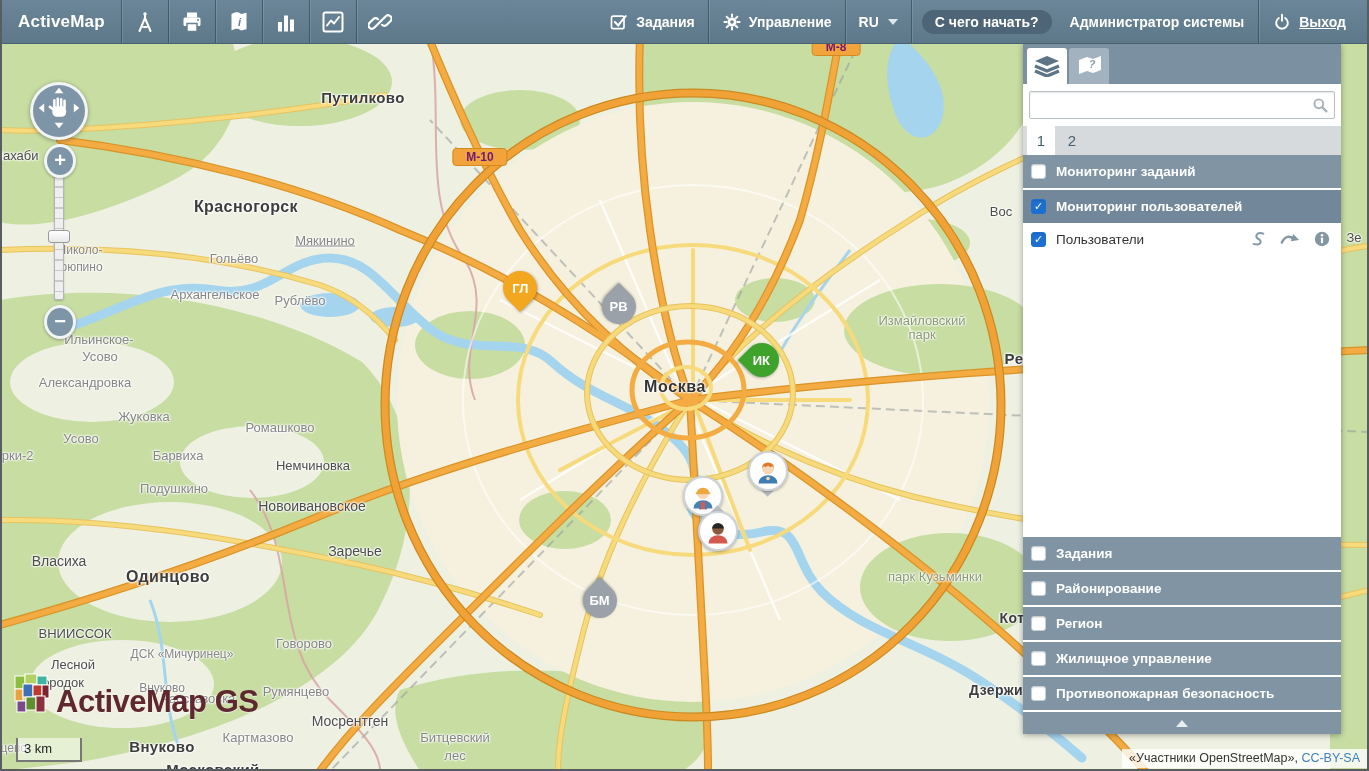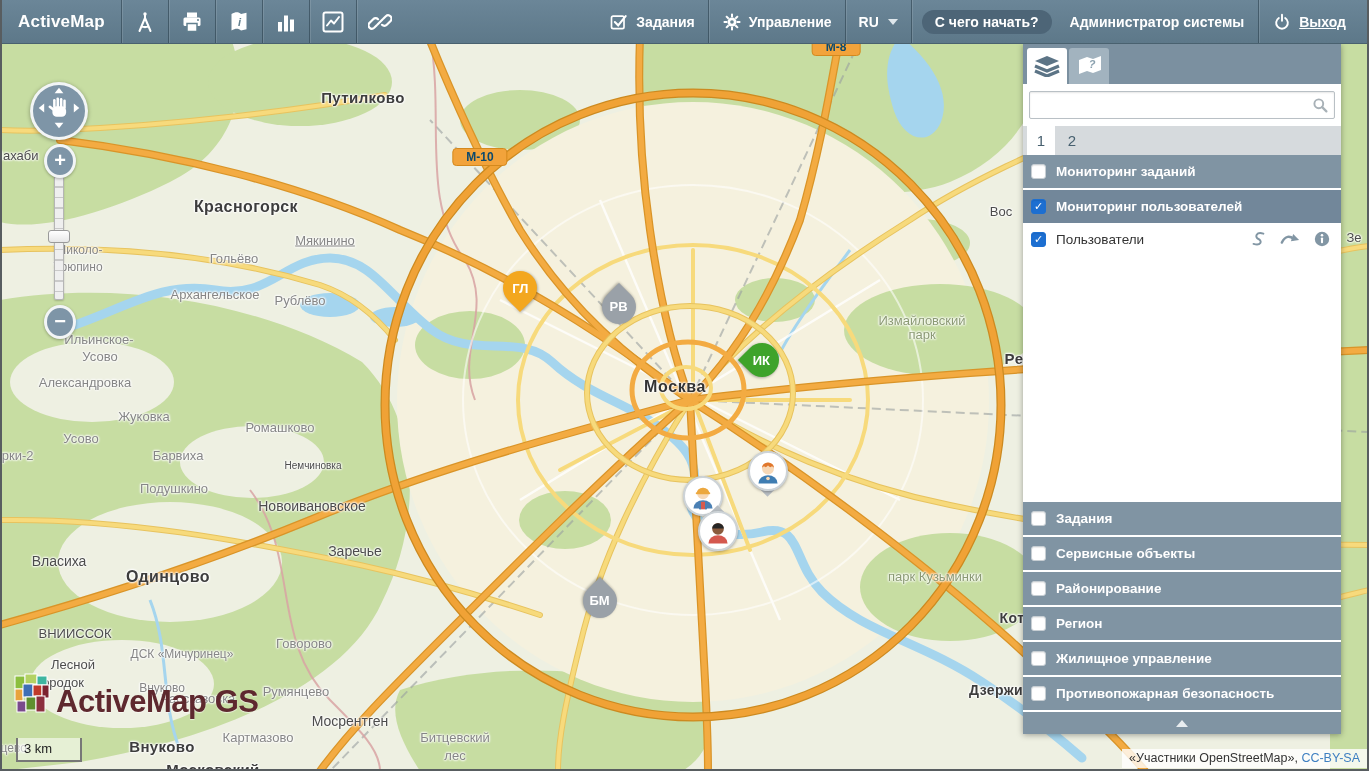--- a/index.html
+++ b/index.html
@@ -36,21 +36,21 @@
   #map svg.basemap{position:absolute;left:0;top:-36px;}
   #labels{position:absolute;inset:0;pointer-events:none;}
   .mlabel{position:absolute;transform:translate(-50%,-50%);white-space:nowrap;
     text-shadow:0 1px 2px rgba(255,255,255,.9),0 -1px 2px rgba(255,255,255,.9),1px 0 2px rgba(255,255,255,.9),-1px 0 2px rgba(255,255,255,.9);}
   .ml-city{color:#3d3d3d;font-weight:600;letter-spacing:.4px;}
   .ml-town{color:#4c4c4c;}
   .ml-small{color:#868686;}
   .ml-park{color:#8b9a74;}
   .ml-capital{color:#333;font-weight:600;letter-spacing:.6px;}
   .badge{position:absolute;transform:translate(-50%,-50%);background:#f2a33b;border:1px solid #d4891d;
-    color:#0c4a6e;font-weight:bold;font-size:12px;padding:1px 13px;border-radius:4px;}
+    color:#701a75;font-weight:bold;font-size:12px;padding:1px 13px;border-radius:4px;}
 
   
   .pin{position:absolute;width:34px;height:34px;margin:-17px 0 0 -17px;z-index:6;cursor:pointer;}
   .pin .body{width:34px;height:34px;border-radius:50% 50% 50% 0;box-shadow:0 1px 3px rgba(0,0,0,.35);
     display:flex;align-items:center;justify-content:center;}
   .pin.tip-down .body{transform:rotate(-45deg);}
   .pin.tip-up .body{transform:rotate(135deg);}
   .pin.tip-left .body{transform:rotate(45deg);}
   .pin .lbl{color:#fff;font-weight:bold;font-size:13px;}
   .pin.tip-down .lbl{transform:rotate(45deg);}
@@ -361,21 +361,21 @@
       <div class="mlabel ml-small" style="left: 78px; top: 231px; font-size: 12px;">Урюпино</div>
       <div class="mlabel ml-small" style="left: 99px; top: 303px; font-size: 13px;">Ильинское-</div>
       <div class="mlabel ml-small" style="left: 100px; top: 320px; font-size: 13px;">Усово</div>
       <div class="mlabel ml-small" style="left: 85px; top: 346px; font-size: 13px;">Александровка</div>
       <div class="mlabel ml-small" style="left: 144px; top: 380px; font-size: 13px;">Жуковка</div>
       <div class="mlabel ml-small" style="left: 81px; top: 402px; font-size: 13px;">Усово</div>
       <div class="mlabel ml-small" style="left: 14px; top: 419px; font-size: 13px;">орки-2</div>
       <div class="mlabel ml-small" style="left: 178px; top: 419px; font-size: 13px;">Барвиха</div>
       <div class="mlabel ml-small" style="left: 174px; top: 452px; font-size: 13px;">Подушкино</div>
       <div class="mlabel ml-small" style="left: 280px; top: 391px; font-size: 13px;">Ромашково</div>
-      <div class="mlabel ml-town" style="left: 313px; top: 429px; font-size: 10px;">Немчиновка</div>
+      <div class="mlabel ml-town" style="left: 313px; top: 429px; font-size: 13px;">Немчиновка</div>
       <div class="mlabel ml-town" style="left: 312px; top: 470px; font-size: 14px;">Новоивановское</div>
       <div class="mlabel ml-town" style="left: 355px; top: 515px; font-size: 14px;">Заречье</div>
       <div class="mlabel ml-town" style="left: 59px; top: 525px; font-size: 14px;">Власиха</div>
       <div class="mlabel ml-city" style="left: 168px; top: 541px; font-size: 16px;">Одинцово</div>
       <div class="mlabel ml-town" style="left: 75px; top: 597px; font-size: 13px;">ВНИИССОК</div>
       <div class="mlabel ml-town" style="left: 73px; top: 628px; font-size: 13px;">Лесной</div>
       <div class="mlabel ml-town" style="left: 60px; top: 646px; font-size: 13px;">Городок</div>
       <div class="mlabel ml-small" style="left: 162px; top: 652px; font-size: 12px;">Внуково</div>
       <div class="mlabel ml-small" style="left: 182px; top: 618px; font-size: 12px;">ДСК «Мичуринец»</div>
       <div class="mlabel ml-small" style="left: 198px; top: 662px; font-size: 13px;">Рассказовка</div>
@@ -588,24 +588,20 @@
       </div>
     </div>
   <div class="p-spacer"></div>
   <div id="panel-sections-bottom">
       <div class="grp">
         <span class="cb"></span>
         <span class="gl">Задания</span>
       </div>
       <div class="grp">
         <span class="cb"></span>
-        <span class="gl">Сервисные объекты</span>
-      </div>
-      <div class="grp">
-        <span class="cb"></span>
         <span class="gl">Районирование</span>
       </div>
       <div class="grp">
         <span class="cb"></span>
         <span class="gl">Регион</span>
       </div>
       <div class="grp">
         <span class="cb"></span>
         <span class="gl">Жилищное управление</span>
       </div>

